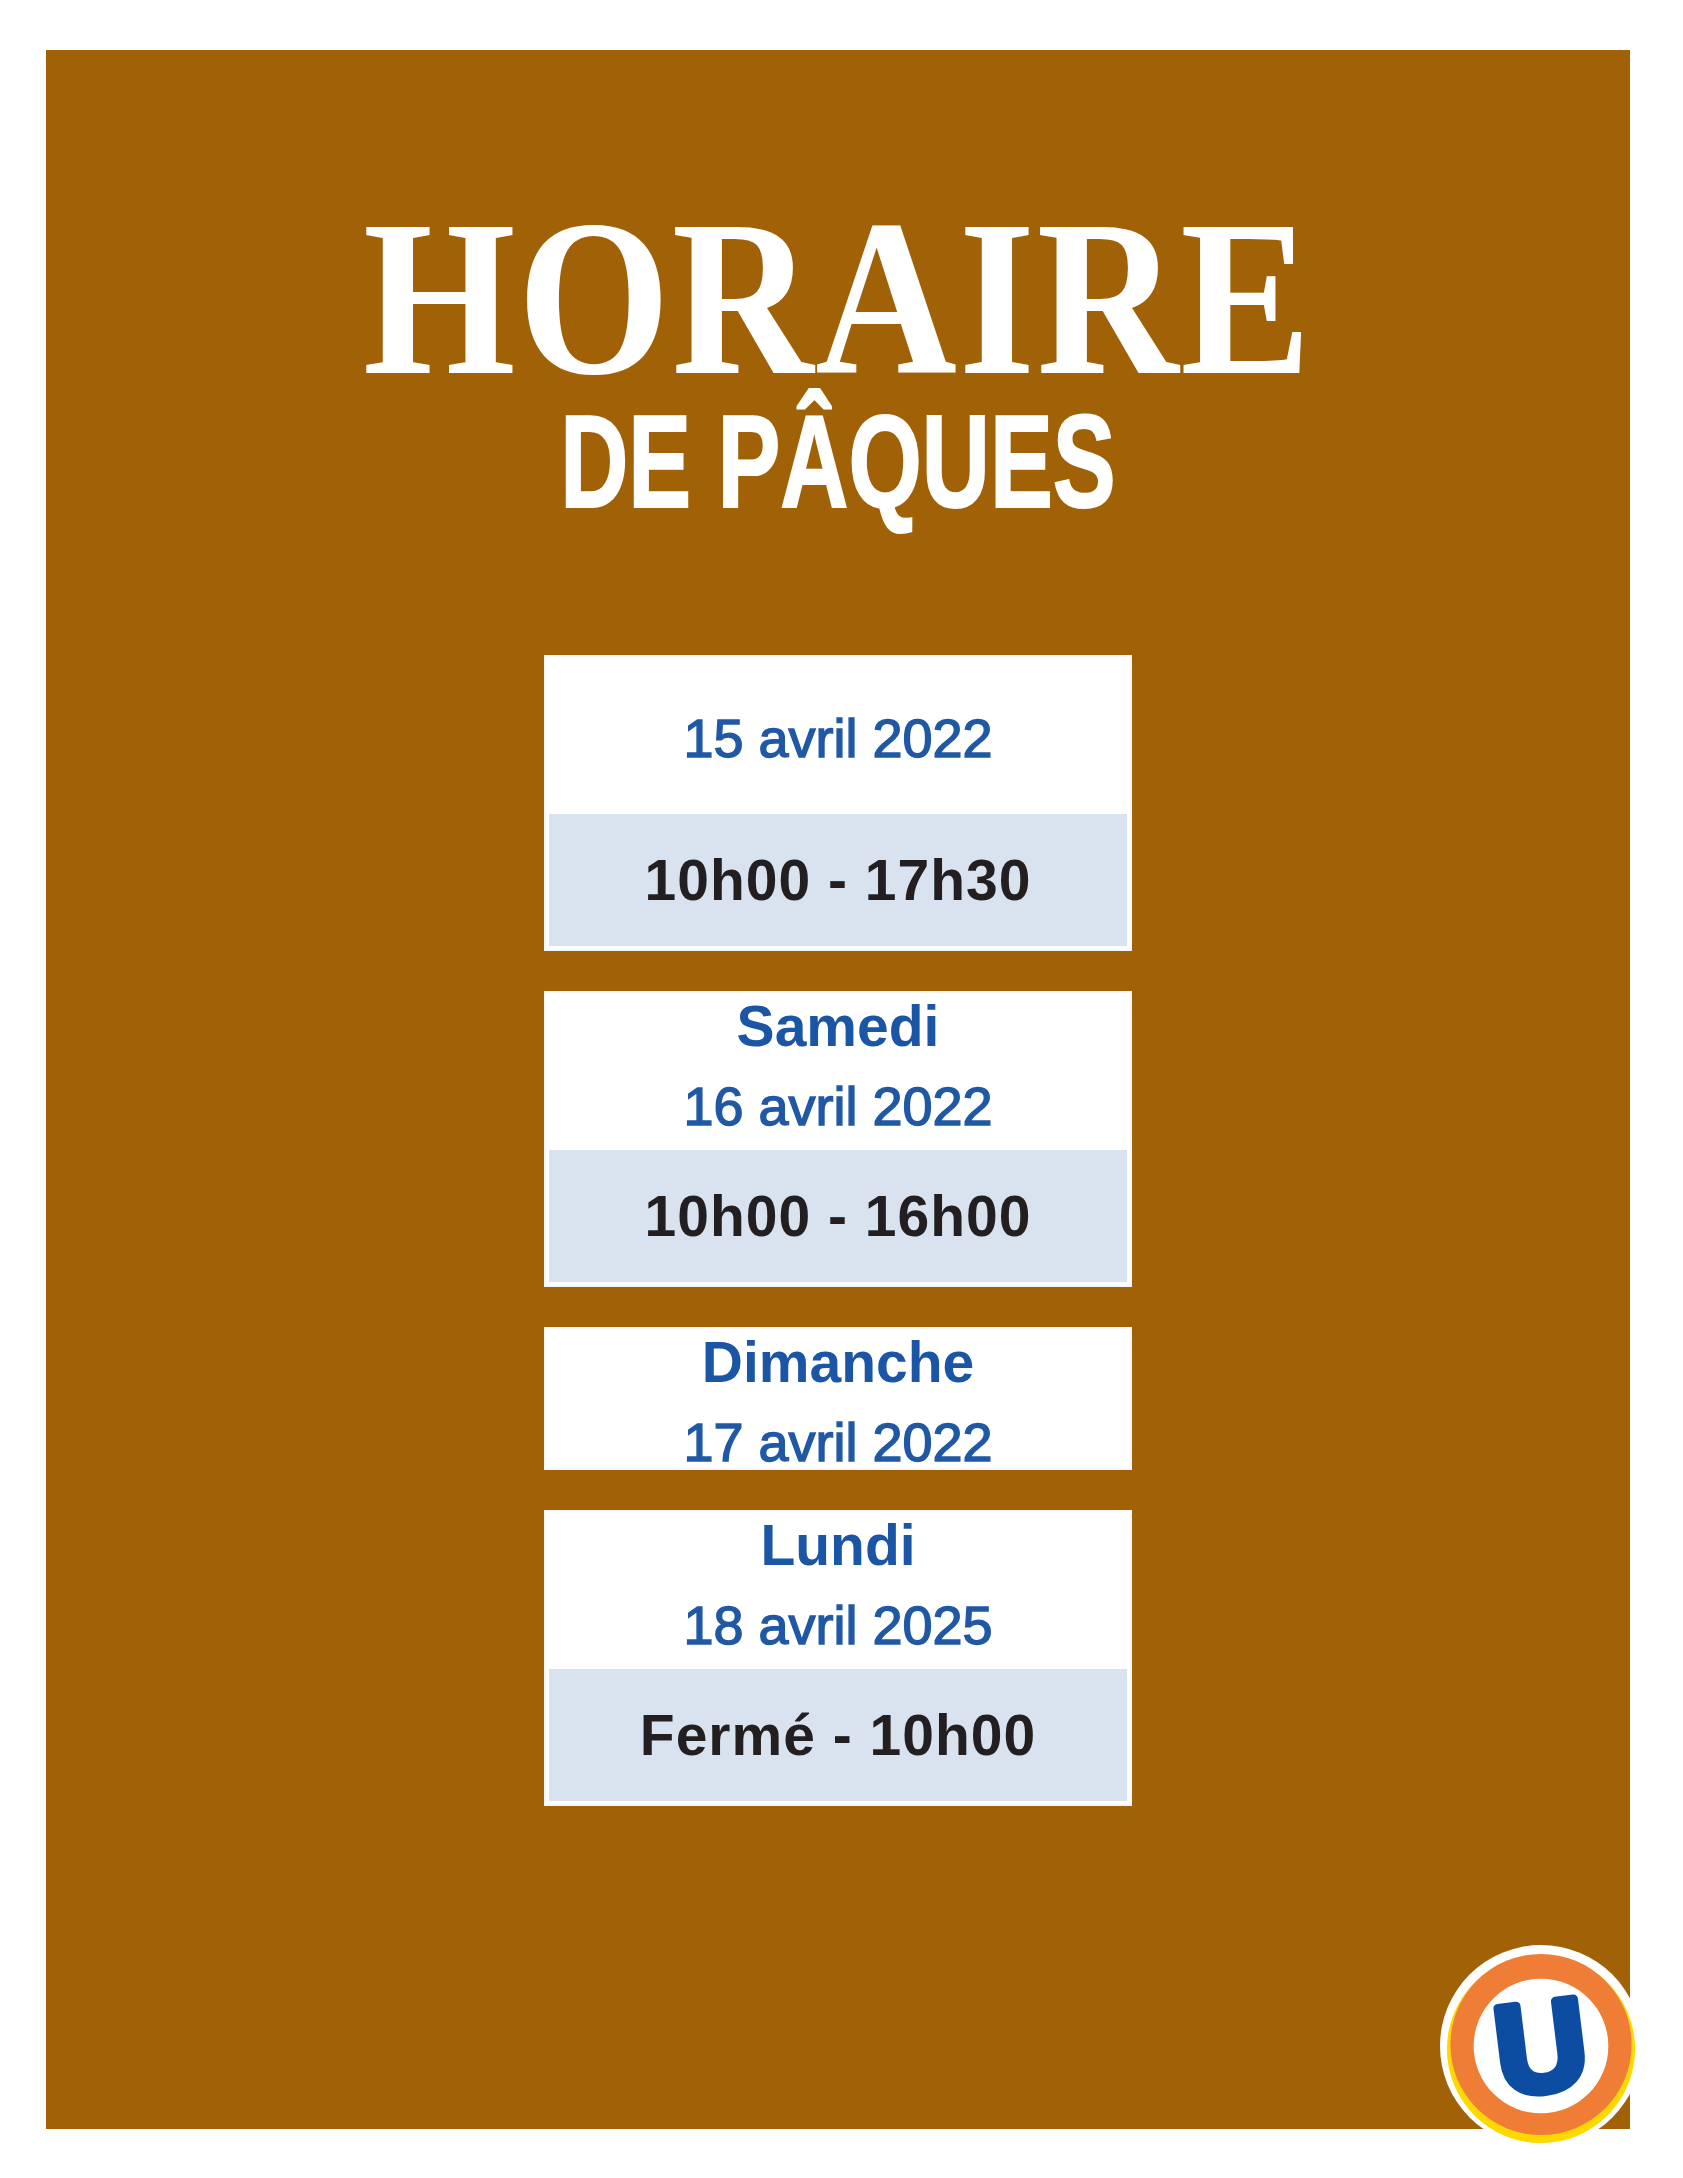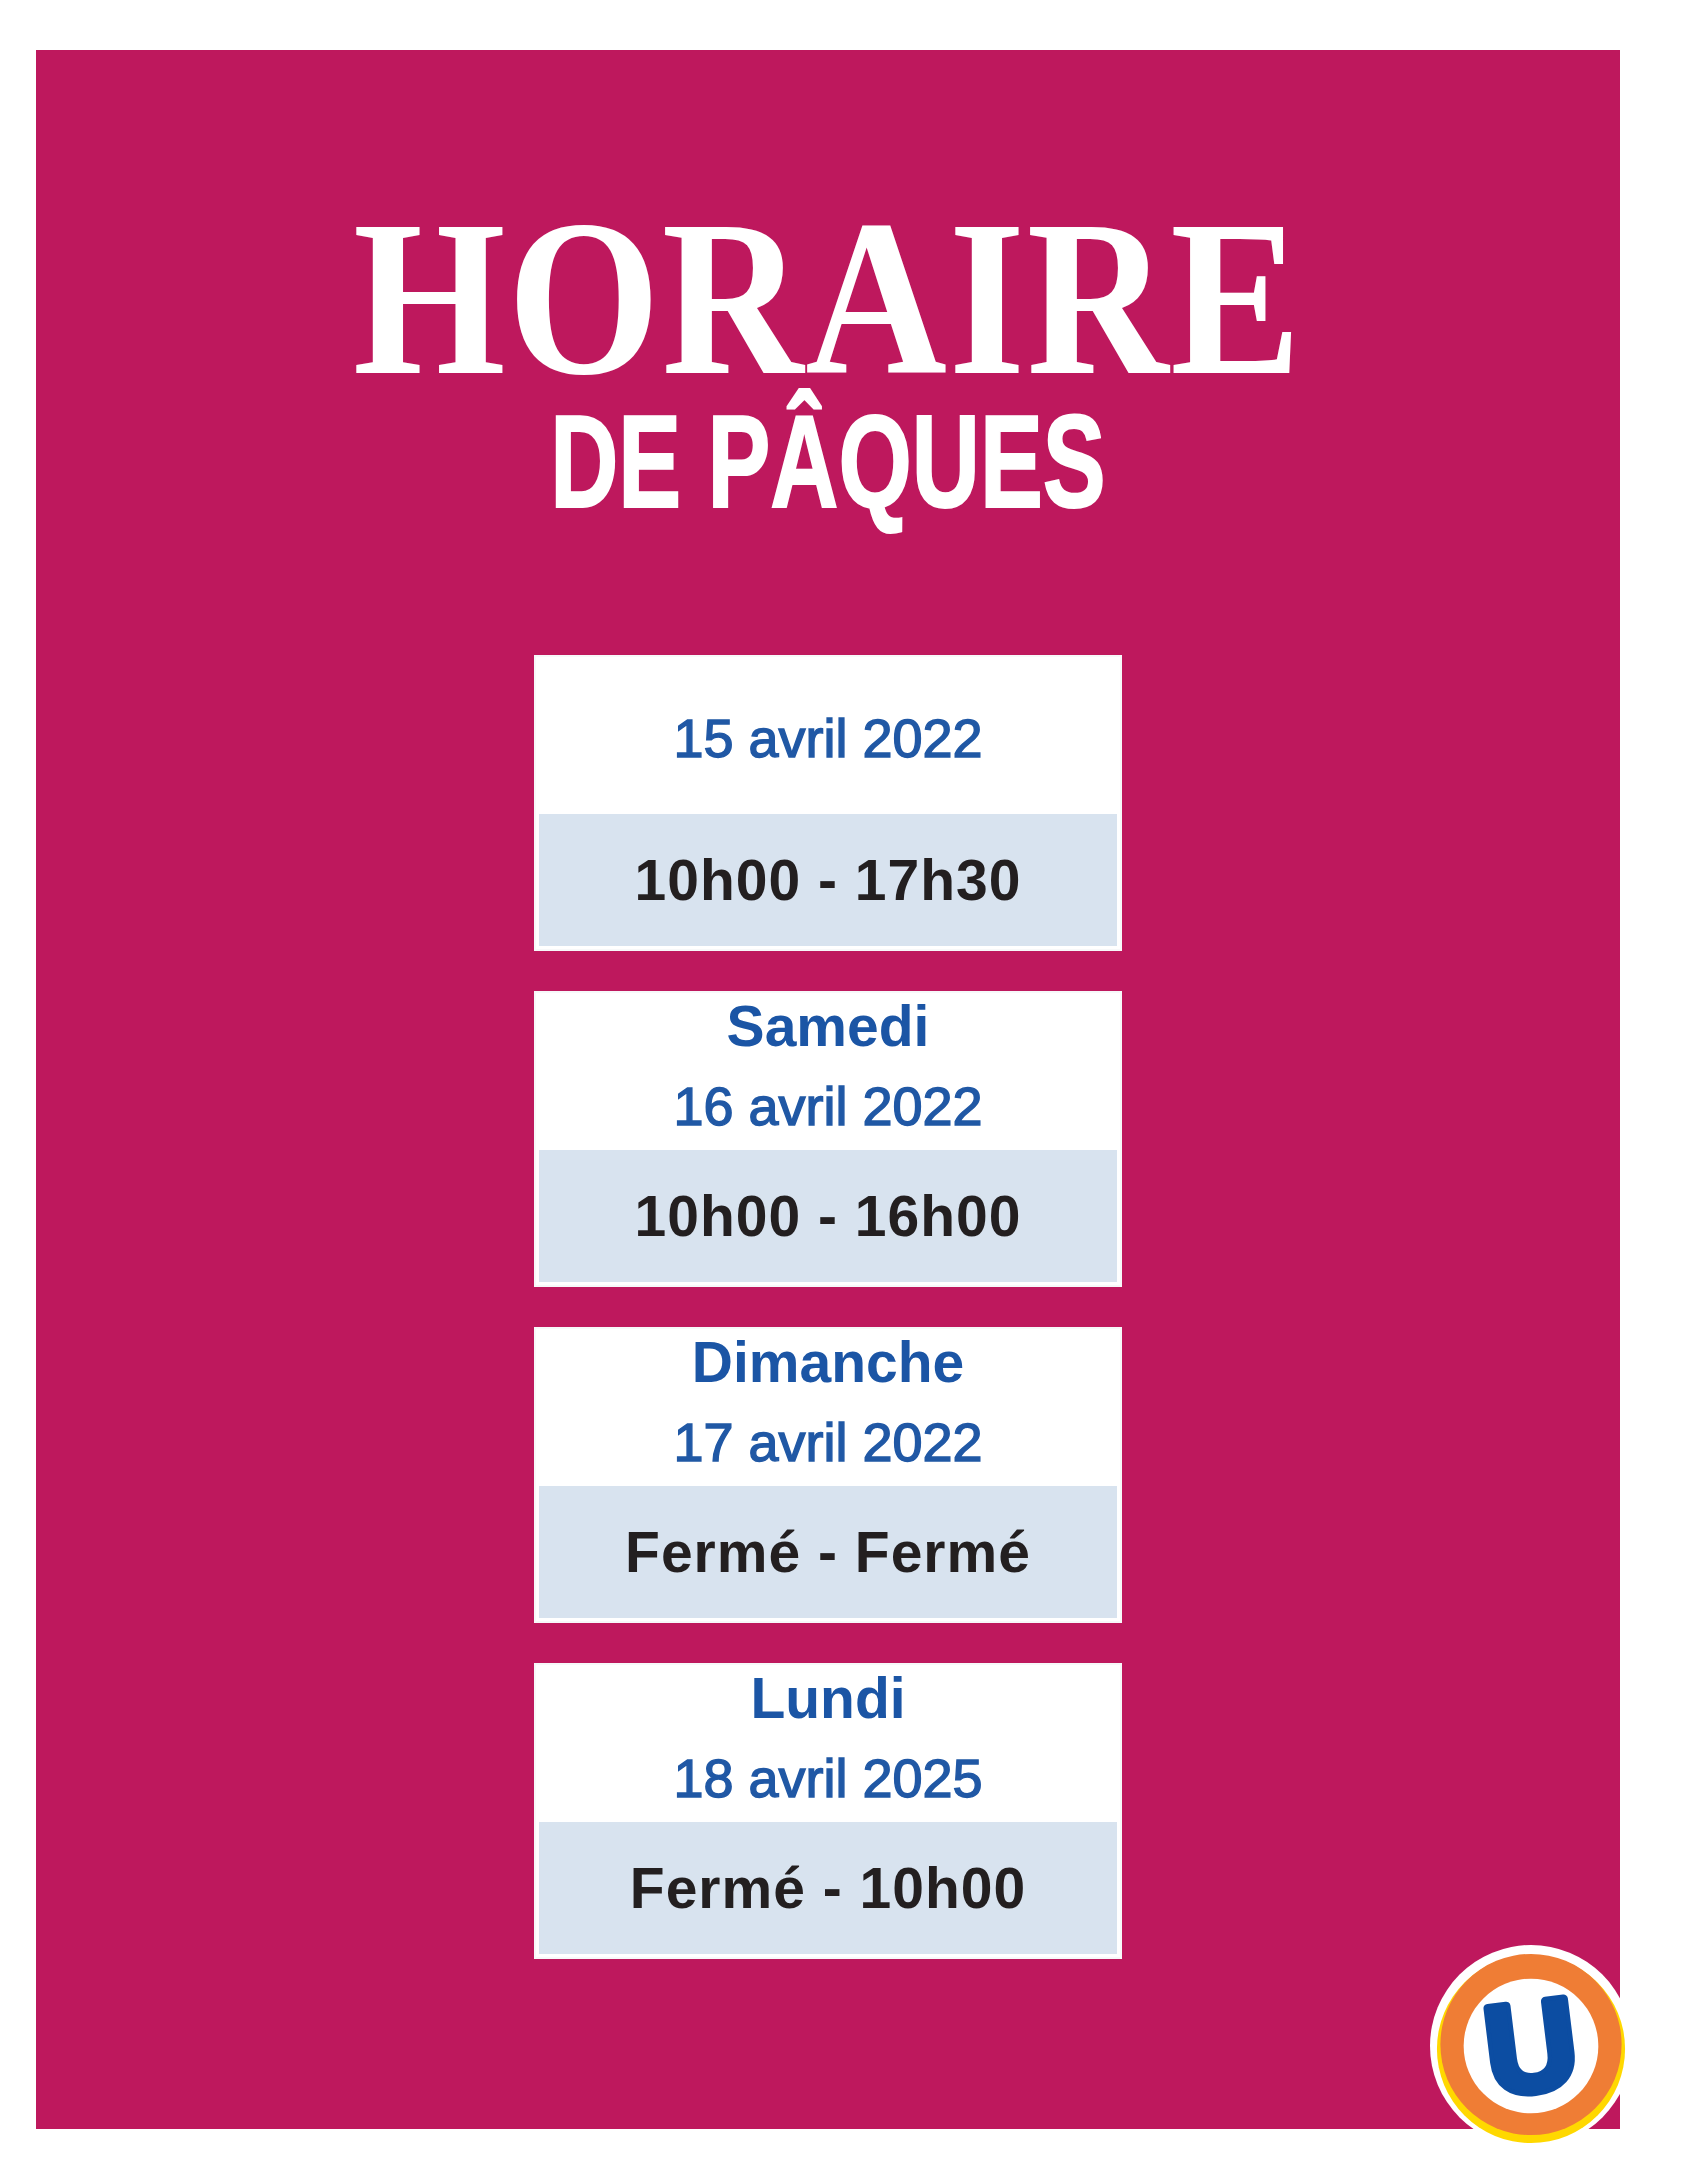--- a/index.html
+++ b/index.html
@@ -6,25 +6,25 @@
   .poster {
     position: relative;
     width: 1683px;
     height: 2178px;
     background: #ffffff;
     overflow: hidden;
     font-family: "Liberation Sans", sans-serif;
   }
   .blue-panel {
     position: absolute;
-    left: 36px;
+    left: 46px;
     top: 50px;
     width: 1584px;
     height: 2079px;
-    background: #be185d;
+    background: #a16207;
   }
   .title {
     position: absolute;
     left: 0;
     top: 136px;
     width: 100%;
     text-align: center;
     font-family: "Liberation Serif", serif;
     font-weight: bold;
     font-size: 223px;
@@ -143,23 +143,20 @@
         <div class="card-times">
           <div class="day-hours">10h00 - 16h00</div>
         </div>
       </div>
 
       <div class="card">
         <div class="card-header">
           <div class="day-name">Dimanche</div>
           <div class="day-date">17 avril 2022</div>
         </div>
-        <div class="card-times">
-          <div class="day-hours">Fermé - Fermé</div>
-        </div>
       </div>
 
       <div class="card">
         <div class="card-header">
           <div class="day-name">Lundi</div>
           <div class="day-date">18 avril 2025</div>
         </div>
         <div class="card-times">
           <div class="day-hours">Fermé - 10h00</div>
         </div>

